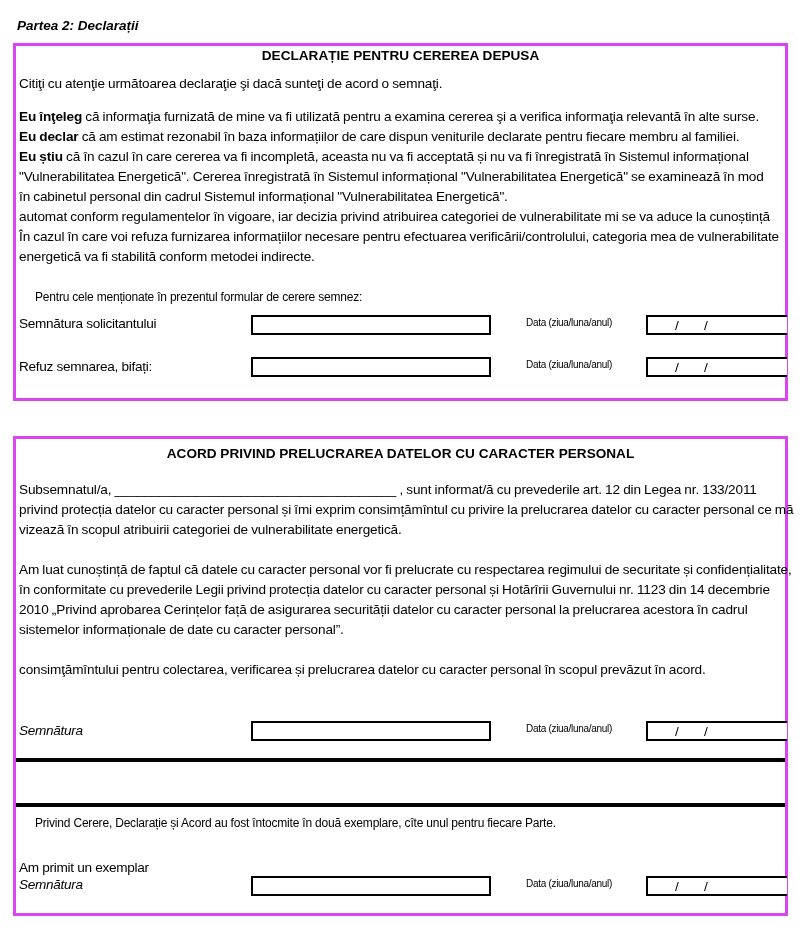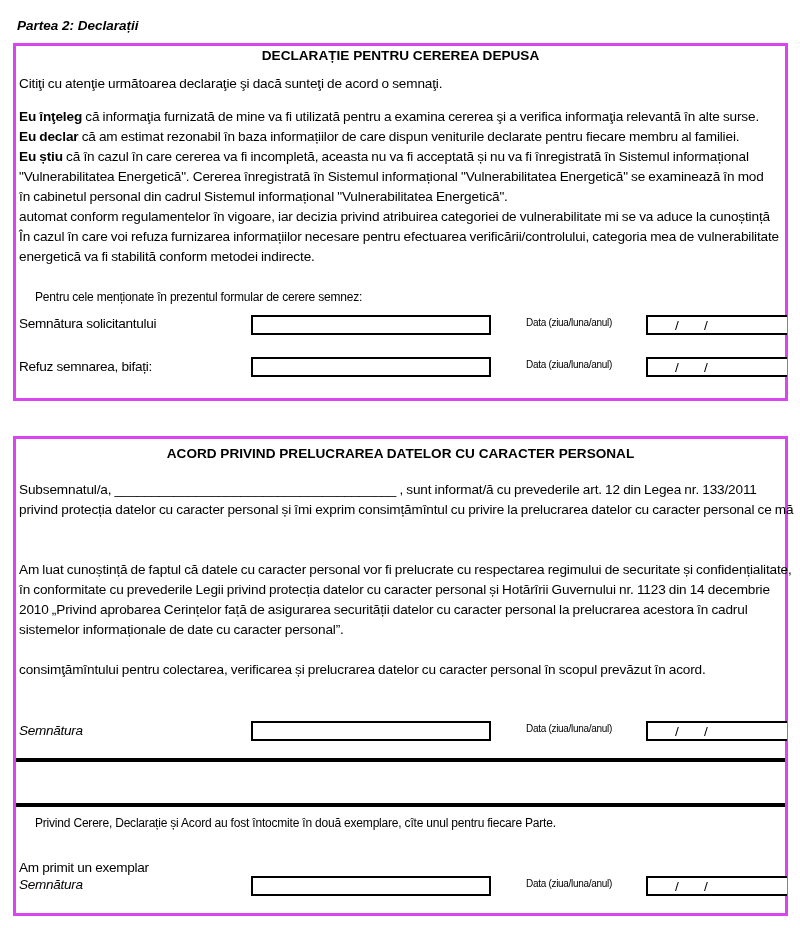--- a/index.html
+++ b/index.html
@@ -100,20 +100,21 @@
     <span class="sep sep2">/</span>
   </div>
 </div>
 
 <div class="box" id="box2">
   <div class="box-title" style="top:7px;">ACORD PRIVIND PRELUCRAREA DATELOR CU CARACTER PERSONAL</div>
 
   <div class="para" style="top:41px;">
     <span class="line">Subsemnatul/a, ______________________________________ , sunt informat/ă cu prevederile art. 12 din Legea nr. 133/2011</span>
     <span class="line">privind protecția datelor cu caracter personal și îmi exprim consimțămîntul cu privire la prelucrarea datelor cu caracter personal ce mă</span>
+    <span class="line">vizează în scopul atribuirii categoriei de vulnerabilitate energetică.</span>
   </div>
 
   <div class="para" style="top:121px;">
     <span class="line">Am luat cunoștință de faptul că datele cu caracter personal vor fi prelucrate cu respectarea regimului de securitate și confidențialitate,</span>
     <span class="line">în conformitate cu prevederile Legii privind protecția datelor cu caracter personal și Hotărîrii Guvernului nr. 1123 din 14 decembrie</span>
     <span class="line">2010 „Privind aprobarea Cerințelor față de asigurarea securității datelor cu caracter personal la prelucrarea acestora în cadrul</span>
     <span class="line">sistemelor informaționale de date cu caracter personal”.</span>
   </div>
 
   <div class="para" style="top:221px;">

